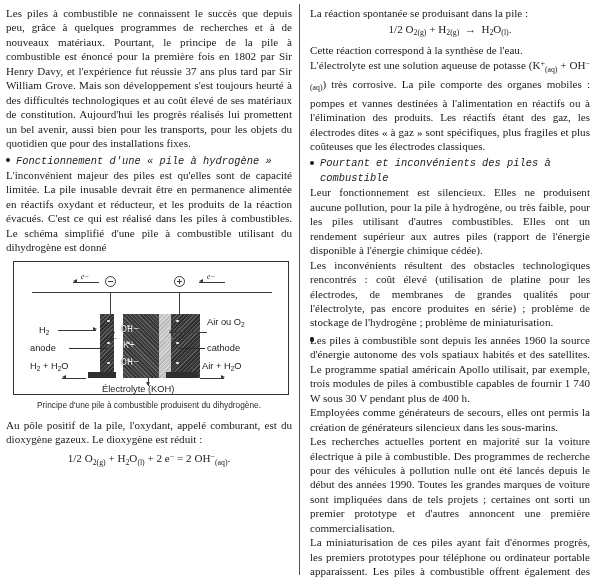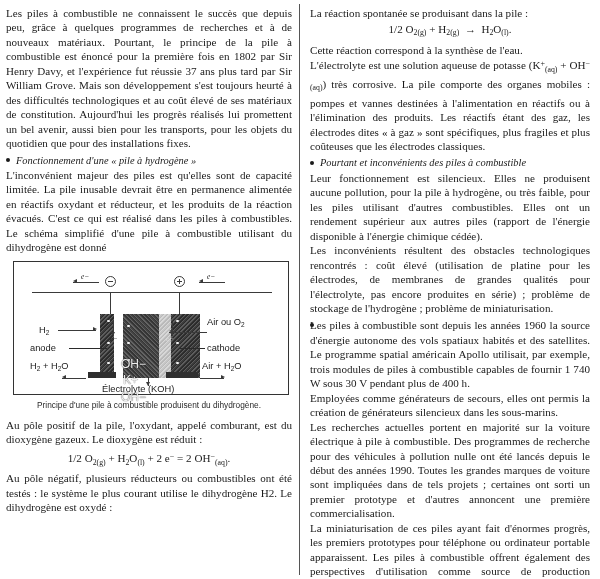--- a/index.html
+++ b/index.html
@@ -46,20 +46,21 @@
     text-justify: inter-word;
     hyphens: manual;
   }
   .bullet-head {
     margin: 3px 0 0px 0;
     font-size: 10.4px;
     line-height: 14.45px;
     font-style: italic;
     padding-left: 10px;
     position: relative;
+    font-family: Liberation Mono, monospace;
   }
   .bullet-head .dot {
     position: absolute;
     left: 0px;
     top: 4.5px;
     width: 4.2px;
     height: 4.2px;
     border-radius: 50%;
     background: #1a1a1a;
     display: inline-block;
@@ -196,26 +197,25 @@
 
   .fig-text {
     position: absolute;
     font-size: 9.3px;
     color: #1b1b1b;
     white-space: nowrap;
     font-family: "Liberation Sans", sans-serif;
   }
   .ion-text {
     position: absolute;
-    font-size: 12px;
+    font-size: 10px;
     color: #efefef;
     white-space: nowrap;
-    font-family: Liberation Sans, sans-serif;
+    font-family: Liberation Mono, monospace;
     text-shadow: 0 0 1px #000;
-    margin-top: 33px;
   }
   .dotmark {
     position: absolute;
     width: 2.6px; height: 2.6px;
     background: #f2f2f2;
     border-radius: 50%;
   }
   .lead {
     position: absolute;
     height: 1px;
@@ -313,21 +313,20 @@
     </div>
 
     <div class="fig-caption">Principe d'une pile à combustible produisent du dihydrogène.</div>
 
     <p class="para">Au pôle positif de la pile, l'oxydant, appelé comburant, est du dioxygène gazeux. Le dioxygène est réduit :</p>
 
     <div class="eq">
       1/2 O<sub>2(g)</sub> + H<sub>2</sub>O<sub>(l)</sub> + 2 e<sup>−</sup> = 2 OH<sup>−</sup><sub>(aq)</sub>.
     </div>
 
-    <p class="para">Au pôle négatif, plusieurs réducteurs ou combustibles ont été testés : le système le plus courant utilise le dihydrogène H2. Le dihydrogène est oxydé :</p>
 
 
   </div>
 
   <div class="col col-right">
 
     <p class="para">La réaction spontanée se produisant dans la pile :</p>
 
     <div class="eq">
       1/2 O<sub>2(g)</sub> + H<sub>2(g)</sub> &nbsp;→&nbsp; H<sub>2</sub>O<sub>(l)</sub>.

